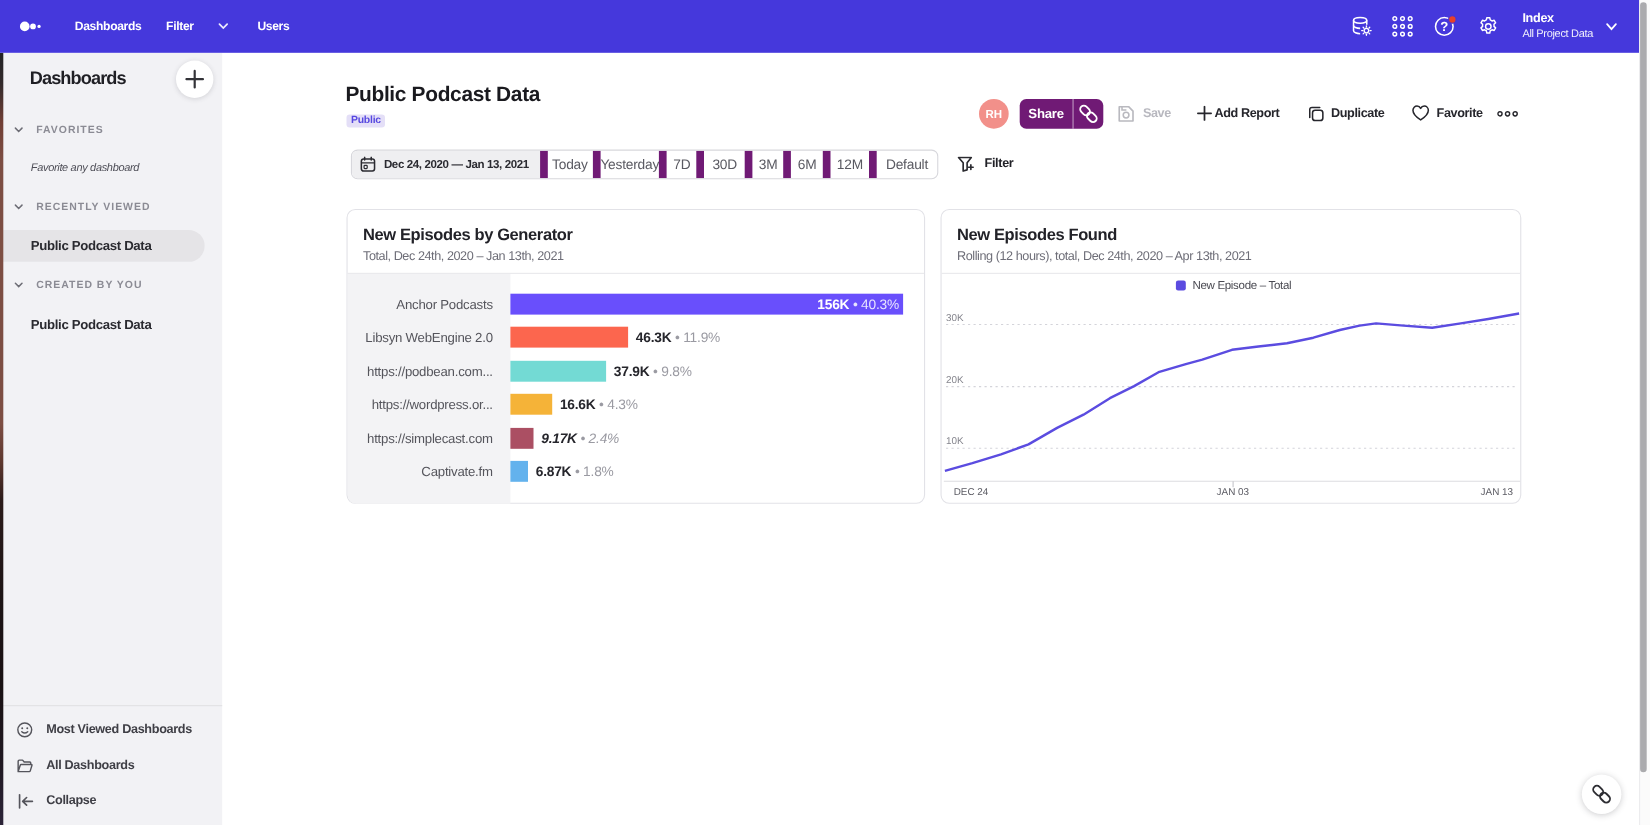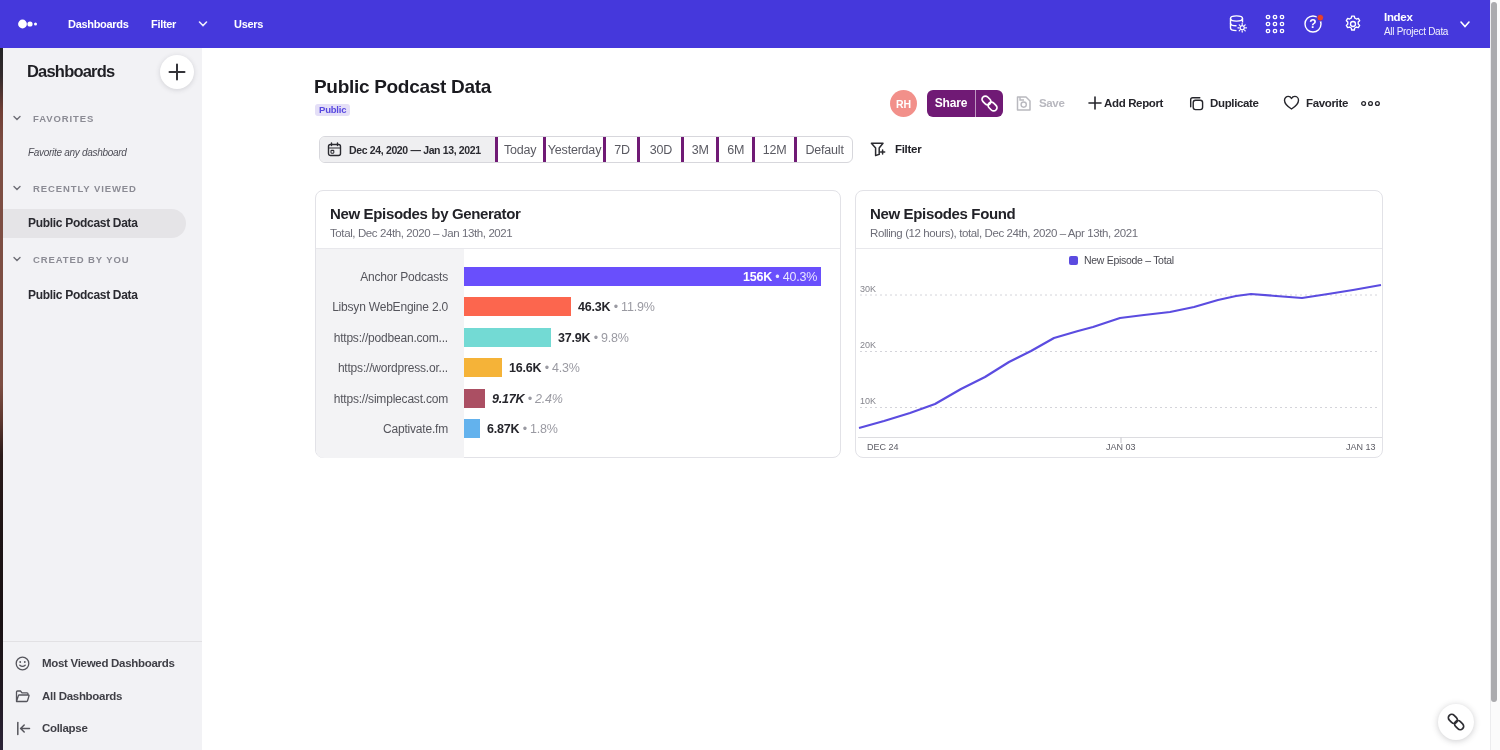--- a/index.html
+++ b/index.html
@@ -67,21 +67,21 @@
   font-size:12px; font-weight:700; letter-spacing:-0.2px; }
 #sharebtn .sep { width:1px; height:27px; background:rgba(255,255,255,0.55); }
 .actlabel { position:absolute; top:97px; font-size:11.5px; font-weight:700;
   color:#26262c; letter-spacing:-0.35px; white-space:nowrap; }
 .actlabel.gray { color:#b8b8bf; }
 
 
 #datebar { position:absolute; left:319px; top:136px; width:534px; height:27px;
   border:1px solid #d7d7dc; border-radius:6px; background:#fff;
   display:flex; overflow:hidden; }
-#datebar .seg { border-right:3px solid #701a75; display:flex;
+#datebar .seg { border-right:7px solid #701a75; display:flex;
   align-items:center; justify-content:center; font-size:12.5px; color:#5a5a62;
   white-space:nowrap; letter-spacing:-0.2px; }
 #datebar .seg:last-child { border-right:none; }
 #datebar #dateseg { background:#efeff1; font-weight:700; color:#2b2b31;
   font-size:10.5px; letter-spacing:-0.35px; justify-content:flex-start;
   padding-left:7px; }
 #dateseg svg { flex-shrink:0; }
 #filterlabel { position:absolute; left:895px; top:143px; font-size:11.5px;
   font-weight:700; color:#222228; letter-spacing:-0.3px; }
 

